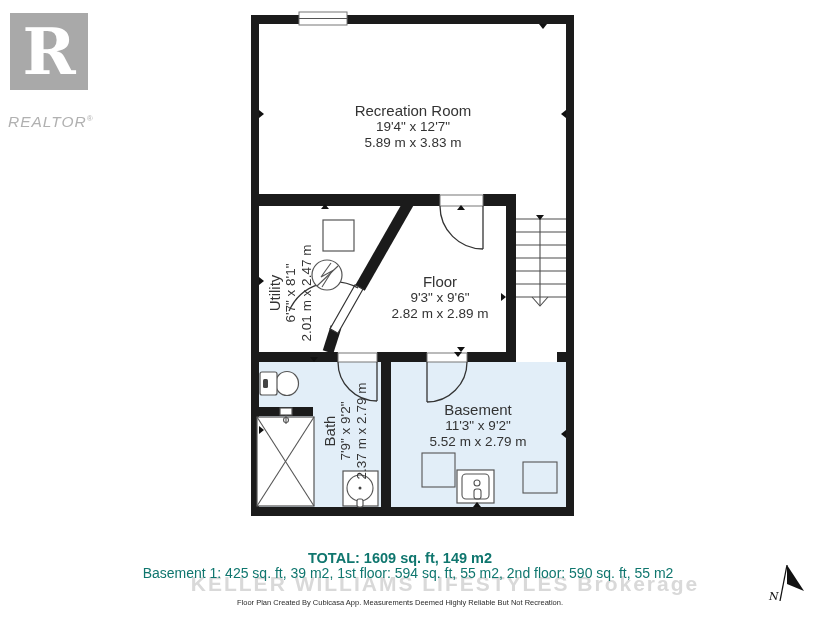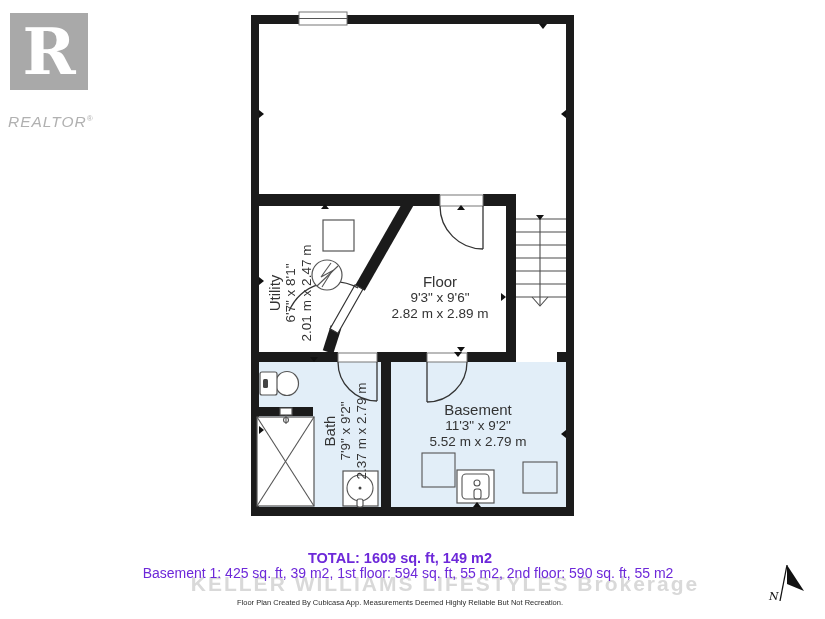--- a/index.html
+++ b/index.html
@@ -41,21 +41,21 @@
   .wet    { fill:var(--wet-room-fill,#e2eef8); }
 
   
   .room-label { text-align:center; white-space:nowrap; line-height:16px; }
   .room-label .rname { font-size:15px; }
   .room-label .rdim  { font-size:13.5px; }
   .room-label.centered { transform:translateX(-50%); }
   .room-label.rot { transform:translate(-50%,-50%) rotate(-90deg); }
 
   
-  .fline { left:0; width:800px; text-align:center; color:#6d28d9; }
+  .fline { left:0; width:800px; text-align:center; color:#0f766e; }
   .f-total    { top:550px; font-size:14.5px; font-weight:bold; z-index:3; }
   .f-floors   { top:565px; font-size:14px; z-index:3;padding-left:8px; }
   .f-excluded { top:579px; font-size:14px; z-index:3; }
   .f-watermark{
     top:572px; left:0; width:890px; text-align:center; z-index:1;
     font-size:21px; font-weight:600; letter-spacing:2px;
     color:var(--watermark-gray,#d8d8d8);
   }
   .f-credit   { top:598px; font-size:7.5px; color:#2b2b2b; z-index:3; }
 
@@ -184,20 +184,25 @@
       <polygon class="mark" points="566,430 566,438 561,434"></polygon>
       <polygon class="mark" points="473,507 481,507 477,502"></polygon>
     </g>
 
     <g>
       <polygon fill="#111" points="787,565 804,591 787,584"></polygon>
       <line x1="787" y1="565" x2="780" y2="601" stroke="#111" stroke-width="1.3"></line>
     </g>
   </svg>
 
+  <div class="abs room-label centered" style="left:413px; top:103px;">
+    <div class="rname">Recreation Room</div>
+    <div class="rdim">19'4" x 12'7"</div>
+    <div class="rdim">5.89 m x 3.83 m</div>
+  </div>
 
   <div class="abs room-label rot" style="left:291px; top:293px;">
     <div class="rname">Utility</div>
     <div class="rdim">6'7" x 8'1"</div>
     <div class="rdim">2.01 m x 2.47 m</div>
   </div>
 
   <div class="abs room-label centered" style="left:440px; top:274px;">
     <div class="rname">Floor</div>
     <div class="rdim">9'3" x 9'6"</div>

